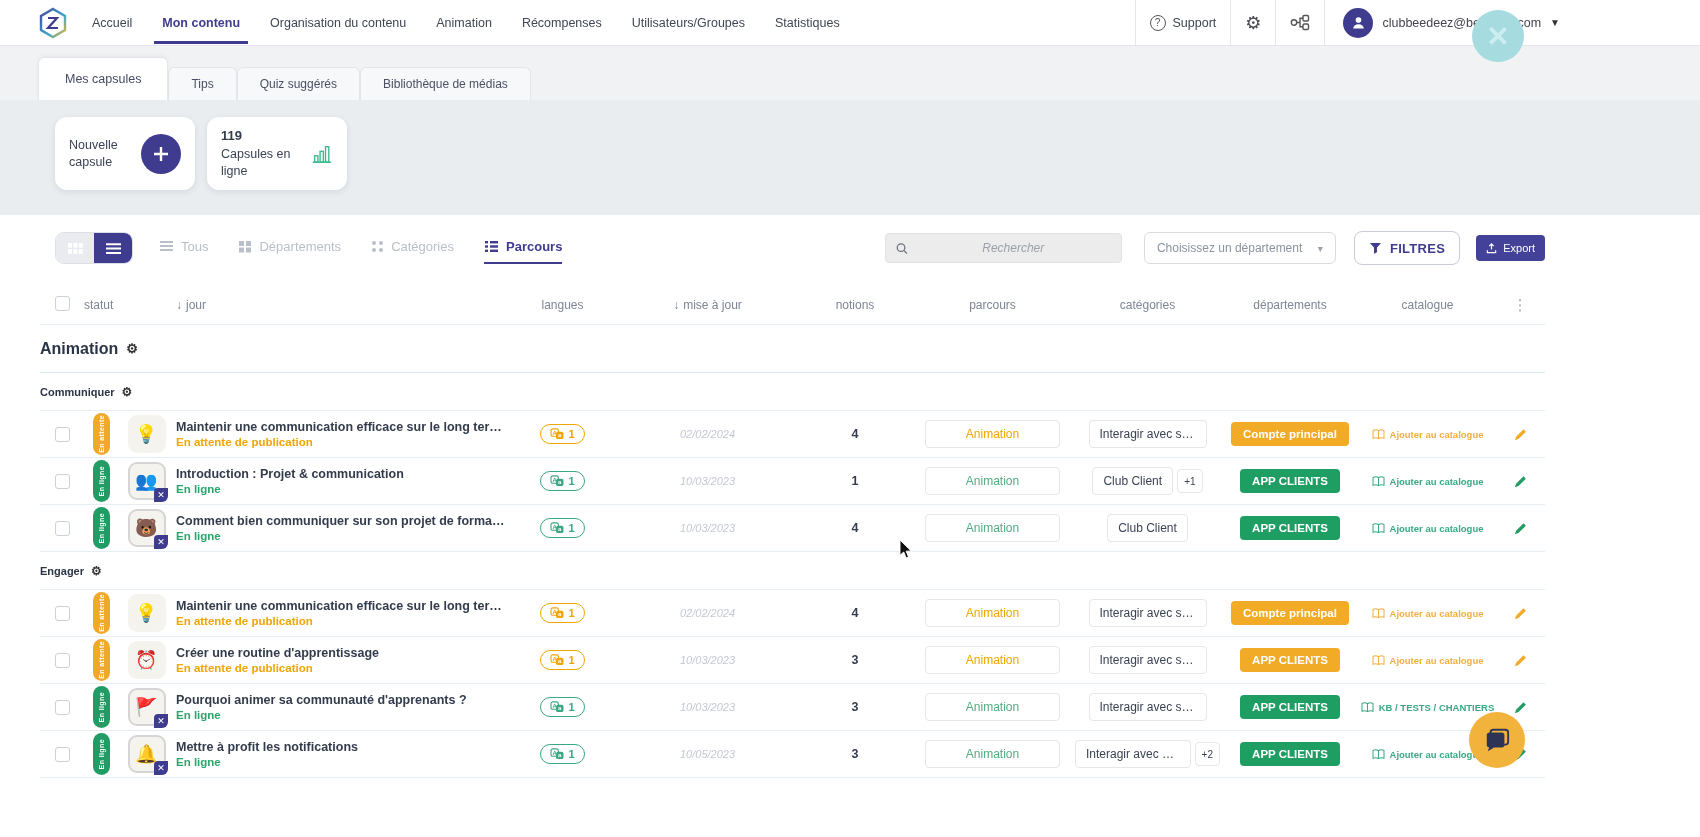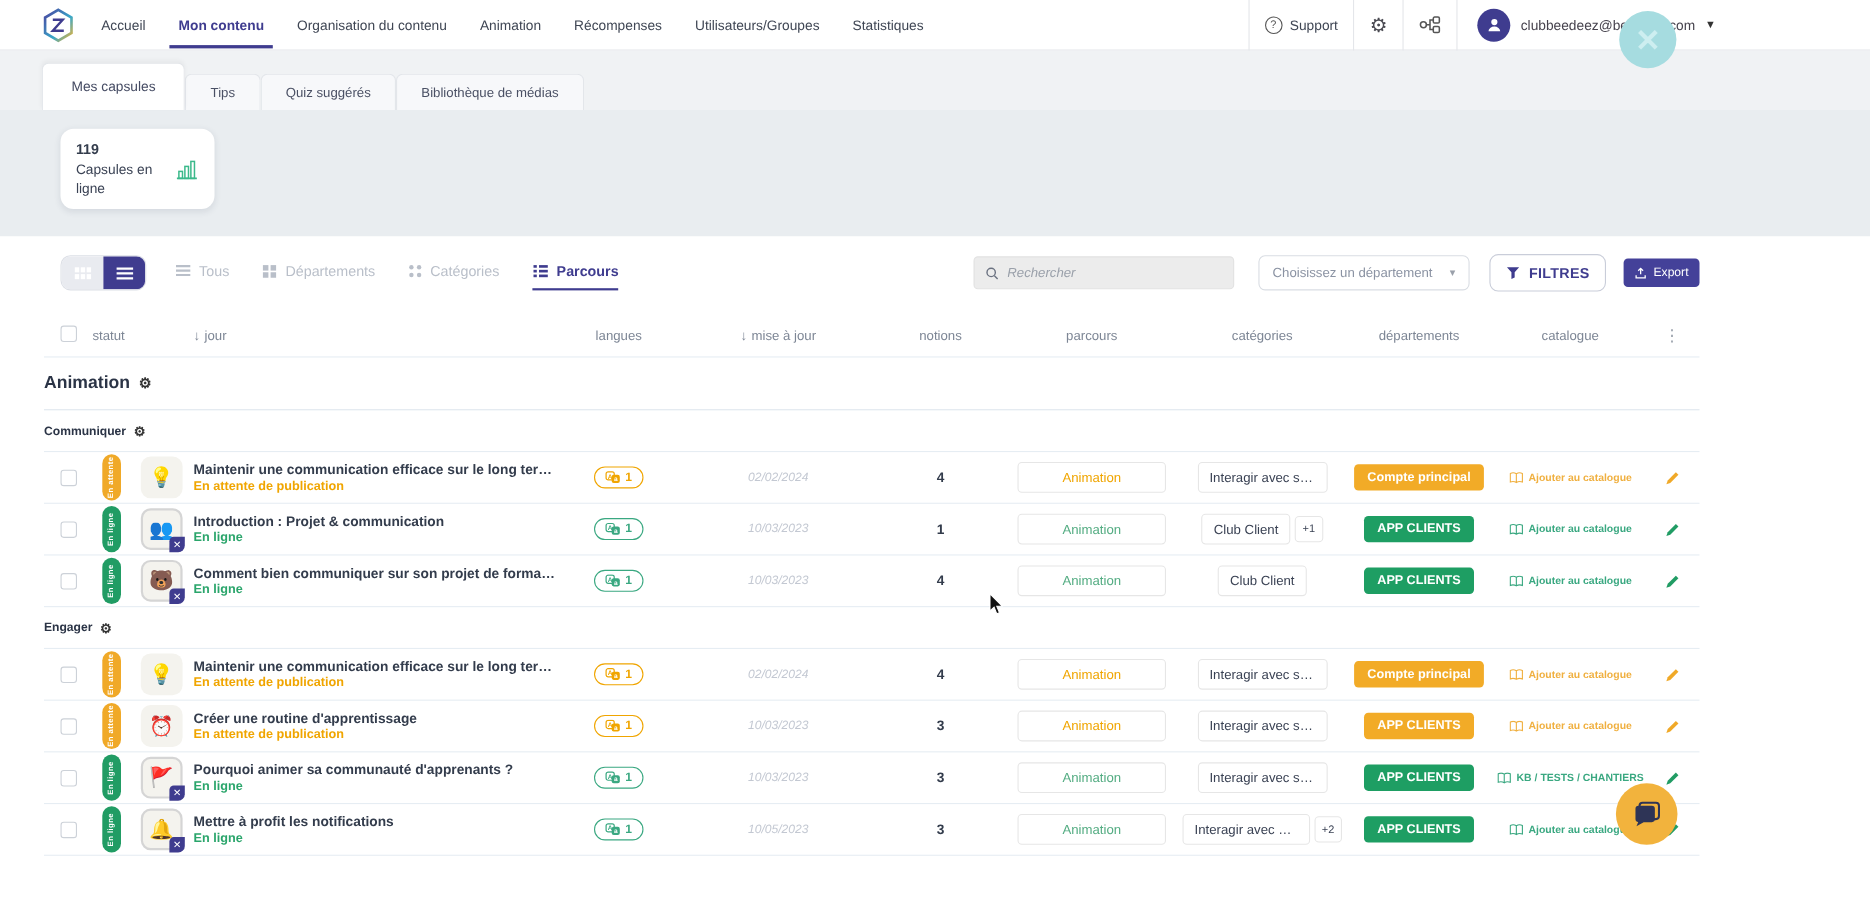--- a/index.html
+++ b/index.html
@@ -64,21 +64,21 @@
     margin-right:30px; cursor:pointer; position:relative; padding-bottom:4px; }
   .ftab svg { color:#b9bfc9; }
   .ftab.active { color:#3f3c8f; font-weight:bold; }
   .ftab.active svg { color:#3f3c8f; }
   .ftab.active::after { content:""; position:absolute; left:0; right:0; bottom:-6px;
     height:2px; background:#3f3c8f; }
   .toolbar-right { margin-left:auto; display:flex; align-items:center; }
   .search { width:237px; height:30px; background:#ececec; border:1px solid #e2e2e2;
     border-radius:4px; display:flex; align-items:center; padding:0 10px; gap:8px; }
   .search input { border:none; outline:none; background:transparent; font-size:12px;
-    font-style:italic; color:#404040; width:100%; font-family:"Liberation Sans",sans-serif; }
+    font-style:italic; color:#404040; width:100%; font-family:"Liberation Sans",sans-serif;text-align:center; }
   .search input::placeholder { color:#9aa0aa; }
   .dept-select { width:192px; height:32px; margin-left:22px; background:#fff;
     border:1px solid #d9dde3; border-radius:6px; display:flex; align-items:center;
     justify-content:space-between; padding:0 12px; font-size:12px; color:#8b93a3; cursor:pointer; }
   .btn-filtres { margin-left:18px; height:34px; padding:0 14px; background:#fff;
     border:1px solid #c9cdd9; border-radius:8px; display:flex; align-items:center; gap:8px;
     color:#3f3c8f; font-size:13px; font-weight:bold; cursor:pointer; letter-spacing:.3px; }
   .btn-export { margin-left:16px; height:26px; padding:0 10px; background:#444199; border:none;
     border-radius:4px; color:#fff; font-size:11px; display:flex; align-items:center; gap:6px; cursor:pointer; }
 
@@ -210,20 +210,28 @@
 <div class="close-fab">✕</div>
 
 <div class="tabstrip">
   <div class="tab active">Mes capsules</div>
   <div class="tab">Tips</div>
   <div class="tab">Quiz suggérés</div>
   <div class="tab">Bibliothèque de médias</div>
 </div>
 
 <div class="cardsband">
+  <div class="card">
+    <span class="card-label">Nouvelle capsule</span>
+    <span class="round-btn">
+      <svg width="18" height="18" viewBox="0 0 18 18">
+          <path d="M9 2 V16 M2 9 H16" stroke="#fff" stroke-width="2.4"></path>
+        </svg>
+    </span>
+  </div>
   <div class="card stat-card">
     <span class="stat-text">
       <div class="stat-value">119</div>
       <div class="stat-label">Capsules en ligne</div>
     </span>
     <svg width="24" height="22" viewBox="0 0 24 22">
       <path d="M2 20 H22" stroke="#3bb98b" stroke-width="1.6"></path>
       <rect x="4" y="13" width="3.6" height="7" fill="none" stroke="#3bb98b" stroke-width="1.5"></rect>
       <rect x="10" y="8" width="3.6" height="12" fill="none" stroke="#3bb98b" stroke-width="1.5"></rect>
       <rect x="16" y="3" width="3.6" height="17" fill="none" stroke="#3bb98b" stroke-width="1.5"></rect>

